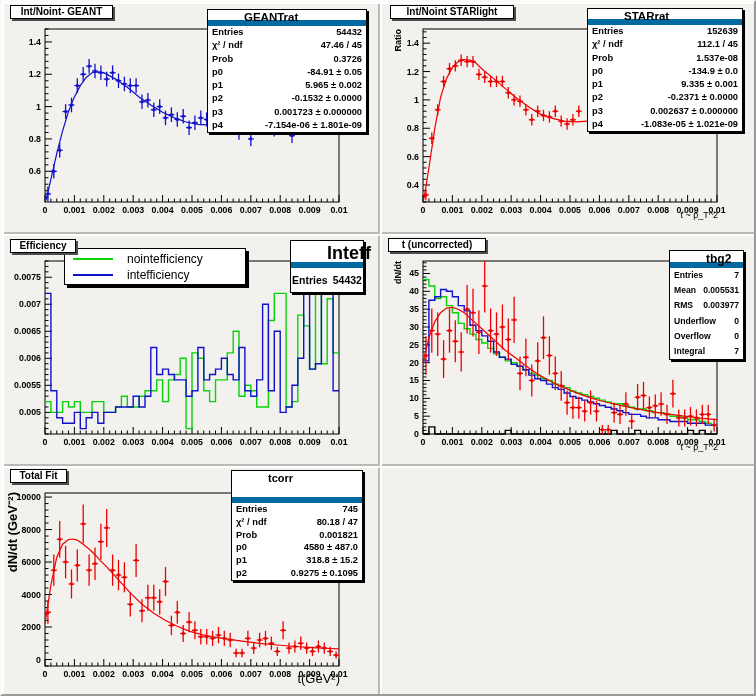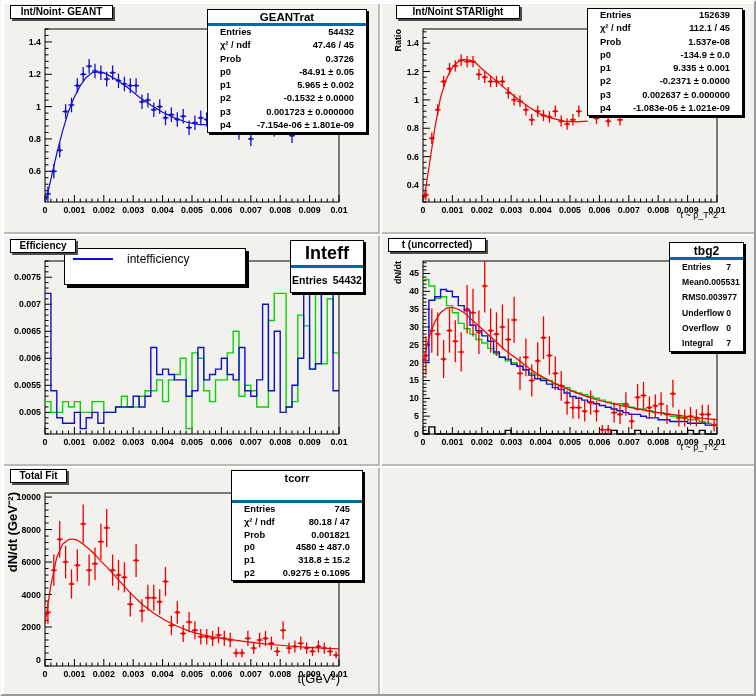--- a/index.html
+++ b/index.html
@@ -12,37 +12,37 @@
     box-shadow:inset 2px 2px 0 rgba(255,255,255,.95), inset -2px -2px 0 rgba(140,140,140,.55);}
   #pad1{left:0;top:0} #pad2{left:378px;top:0} #pad3{left:0;top:232px}
   #pad4{left:378px;top:232px} #pad5{left:0;top:464px} #pad6{left:378px;top:464px}
   .plotwrap{position:absolute;left:0;top:0;width:378px;height:232px;}
   .plotwrap svg{display:block;}
   .plotwrap text{font-family:"Liberation Sans",sans-serif;font-weight:bold;font-size:8.8px;fill:#000;}
   
   .ptitle{position:absolute;background:#fff;border:1px solid #000;box-shadow:2px 2px 0 #4d4d4d;
     text-align:center;font-weight:bold;font-size:10px;line-height:12px;height:14px;white-space:nowrap;overflow:hidden;}
   #pad1 .ptitle{left:8px;top:3px;width:103px}
-  #pad2 .ptitle{left:16px;top:3px;width:124px}
+  #pad2 .ptitle{left:10px;top:3px;width:124px}
   #pad3 .ptitle{left:8px;top:5px;width:66px}
   #pad4 .ptitle{left:8px;top:4px;width:98px}
   #pad5 .ptitle{left:8px;top:3px;width:57px}
   
   .stats{position:absolute;background:#fff;border:1px solid #000;box-shadow:2px 2px 0 #000;font-weight:bold;}
-  .stitle{text-align:center;border-bottom:3px solid #0369a1;font-weight:bold;}
-  .srow{display:flex;justify-content:space-between;padding:0 12px;}
+  .stitle{border-bottom:6px solid #0369a1;font-weight:bold;padding-left:36px;}
+  .srow{display:flex;justify-content:space-between;padding:0 4px;}
   .sl{white-space:nowrap}.sv{white-space:nowrap;text-align:right}
   #pad1 .stats{left:205px;top:7px;width:160px}
   #pad2 .stats{left:207px;top:6px;width:156px}
   #pad1 .stitle,#pad2 .stitle{font-size:11.5px;line-height:15px;height:16px}
   #pad1 .srow,#pad2 .srow{font-size:9.3px;line-height:13.3px;height:13.3px}
   #pad3 .stats{left:288px;top:6px;width:74px}
   #pad3 .stitle{font-size:18px;line-height:25px;height:27px}
   #pad3 .srow{font-size:10.5px;line-height:24px;height:24px;justify-content:center;gap:5px}
-  #pad4 .stats{left:289px;top:8px;width:75px}
+  #pad4 .stats{left:289px;top:16px;width:75px}
   #pad4 .stitle{font-size:12px;line-height:16px;height:17px}
   #pad4 .srow{font-size:8.6px;line-height:15.2px;height:15.2px}
   #pad5 .stats{left:229px;top:4px;width:132px}
   #pad5 .stitle{font-size:11px;line-height:14px;height:32px}
   #pad5 .srow{font-size:9.3px;line-height:12.8px;height:12.8px}
   
   .legend{position:absolute;left:62px;top:14px;width:182px;height:37px;background:#fff;
     border:1px solid #000;box-shadow:3px 3px 0 #000;padding:2px 0;}
   .lrow{display:flex;align-items:center;height:16px;}
   .lline{display:inline-block;width:40px;height:0;margin-left:8px;}
@@ -513,20 +513,21 @@
             <rect x="226.9" y="117.9" width="2.6" height="2.6" fill="#ee0000"></rect>
             <line x1="237.0" y1="117.8" x2="242.9" y2="117.8" stroke="#ee0000" stroke-width="1.3"></line>
             <line x1="240.0" y1="123.4" x2="240.0" y2="112.1" stroke="#ee0000" stroke-width="1.3"></line>
             <rect x="238.7" y="116.5" width="2.6" height="2.6" fill="#ee0000"></rect>
           </g>
         </svg>
       </div>
     <div class="ylab">Ratio</div>
     <div class="xlab">t ~ p_T^2</div>
     <div class="stats">
+      <div class="stitle">STARrat</div>
       <div class="srows">
           <div class="srow">
             <span class="sl">Entries</span>
             <span class="sv">152639</span>
           </div>
           <div class="srow">
             <span class="sl">χ² / ndf</span>
             <span class="sv">112.1 / 45</span>
           </div>
           <div class="srow">
@@ -668,20 +669,24 @@
               <rect x="42" y="27" width="296" height="174"></rect>
             </clipPath>
           </defs>
           <g clip-path="url(#clip2)">
             <path d="M43.0 167.6L48.9 167.6L48.9 178.4L54.8 178.4L54.8 178.4L60.6 178.4L60.6 167.6L66.5 167.6L66.5 173.0L72.4 173.0L72.4 167.6L78.3 167.6L78.3 178.4L84.2 178.4L84.2 178.4L90.0 178.4L90.0 167.6L95.9 167.6L95.9 167.6L101.8 167.6L101.8 178.4L107.7 178.4L107.7 178.4L113.6 178.4L113.6 173.0L119.4 173.0L119.4 162.2L125.3 162.2L125.3 173.0L131.2 173.0L131.2 173.0L137.1 173.0L137.1 162.2L143.0 162.2L143.0 156.7L148.8 156.7L148.8 156.7L154.7 156.7L154.7 145.9L160.6 145.9L160.6 167.6L166.5 167.6L166.5 145.9L172.4 145.9L172.4 140.5L178.2 140.5L178.2 124.3L184.1 124.3L184.1 194.6L190.0 194.6L190.0 118.9L195.9 118.9L195.9 124.3L201.8 124.3L201.8 156.7L207.6 156.7L207.6 167.6L213.5 167.6L213.5 145.9L219.4 145.9L219.4 145.9L225.3 145.9L225.3 118.9L231.2 118.9L231.2 97.3L237.0 97.3L237.0 162.2L242.9 162.2L242.9 151.3L248.8 151.3L248.8 156.7L254.7 156.7L254.7 173.0L260.6 173.0L260.6 173.0L266.4 173.0L266.4 86.5L272.3 86.5L272.3 59.4L278.2 59.4L278.2 59.4L284.1 59.4L284.1 173.0L290.0 173.0L290.0 167.6L295.8 167.6L295.8 81.1L301.7 81.1L301.7 91.9L307.6 91.9L307.6 135.1L313.5 135.1L313.5 37.8L319.4 37.8L319.4 129.7L325.2 129.7L325.2 64.8L331.1 64.8L331.1 118.9L337.0 118.9" fill="none" stroke="#0ad10a" stroke-width="1.4"></path>
             <path d="M43.0 59.4L48.9 59.4L48.9 156.7L54.8 156.7L54.8 183.8L60.6 183.8L60.6 189.2L66.5 189.2L66.5 189.2L72.4 189.2L72.4 178.4L78.3 178.4L78.3 194.6L84.2 194.6L84.2 183.8L90.0 183.8L90.0 178.4L95.9 178.4L95.9 189.2L101.8 189.2L101.8 178.4L107.7 178.4L107.7 178.4L113.6 178.4L113.6 173.0L119.4 173.0L119.4 173.0L125.3 173.0L125.3 173.0L131.2 173.0L131.2 162.2L137.1 162.2L137.1 173.0L143.0 173.0L143.0 162.2L148.8 162.2L148.8 113.5L154.7 113.5L154.7 140.5L160.6 140.5L160.6 135.1L166.5 135.1L166.5 140.5L172.4 140.5L172.4 145.9L178.2 145.9L178.2 145.9L184.1 145.9L184.1 162.2L190.0 162.2L190.0 156.7L195.9 156.7L195.9 113.5L201.8 113.5L201.8 145.9L207.6 145.9L207.6 140.5L213.5 140.5L213.5 135.1L219.4 135.1L219.4 124.3L225.3 124.3L225.3 140.5L231.2 140.5L231.2 145.9L237.0 145.9L237.0 113.5L242.9 113.5L242.9 156.7L248.8 156.7L248.8 162.2L254.7 162.2L254.7 145.9L260.6 145.9L260.6 70.2L266.4 70.2L266.4 156.7L272.3 156.7L272.3 97.3L278.2 97.3L278.2 178.4L284.1 178.4L284.1 173.0L290.0 173.0L290.0 151.3L295.8 151.3L295.8 124.3L301.7 124.3L301.7 54.0L307.6 54.0L307.6 135.1L313.5 135.1L313.5 129.7L319.4 129.7L319.4 54.0L325.2 54.0L325.2 59.4L331.1 59.4L331.1 156.7L337.0 156.7" fill="none" stroke="#1111cc" stroke-width="1.4"></path>
           </g>
         </svg>
       </div>
     <div class="legend">
+        <div class="lrow">
+          <span class="lline" style="border-top: 2px solid rgb(10, 209, 10);"></span>
+          <span class="llab">nointefficiency</span>
+        </div>
         <div class="lrow">
           <span class="lline" style="border-top: 2px solid rgb(17, 17, 204);"></span>
           <span class="llab">intefficiency</span>
         </div>
       </div>
     <div class="stats">
       <div class="stitle">Inteff</div>
       <div class="srows">
           <div class="srow">
             <span class="sl">Entries</span>

